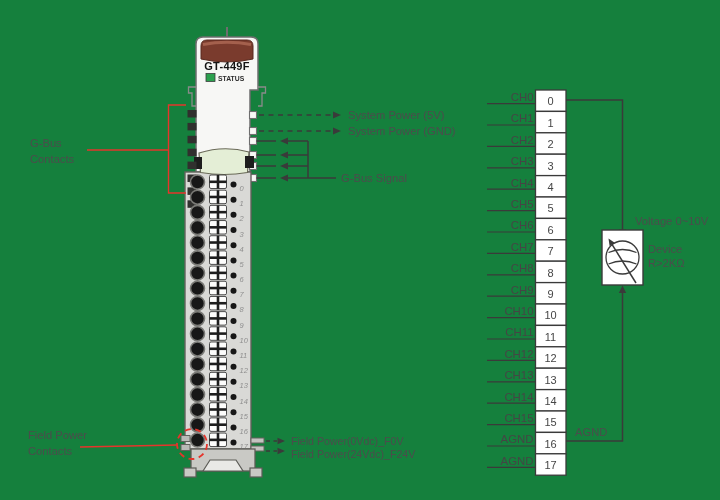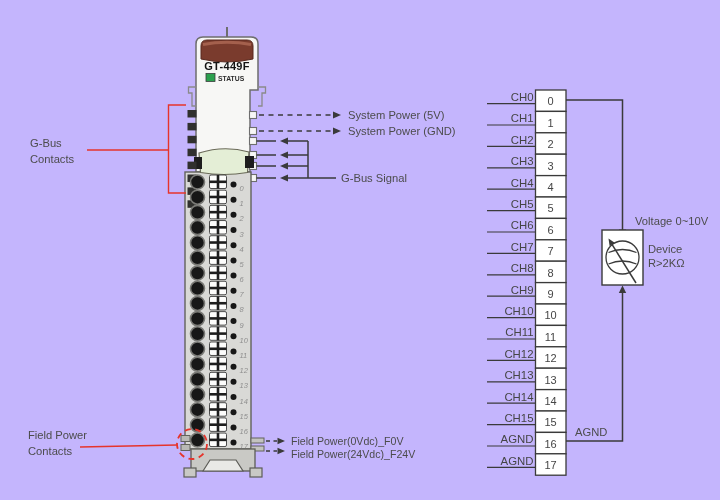--- a/index.html
+++ b/index.html
@@ -1,16 +1,16 @@
 <!DOCTYPE html>
 <html><head>
 <meta charset="utf-8">
 <style>
   html,body{margin:0;padding:0;background:#fff;}
-  .stage{position:relative;width:720px;height:500px;background:#c4b5fd;overflow:hidden;
+  .stage{position:relative;width:720px;height:500px;background:#15803d;overflow:hidden;
          font-family:"Liberation Sans",sans-serif;}
   svg{display:block;}
   text{font-family:"Liberation Sans",sans-serif;}
   .lbl{font-size:11.2px;fill:#4c4c4c;}
   .lbl-sm{font-size:10.6px;fill:#4c4c4c;}
   .chlbl{font-size:11.4px;fill:#454545;}
   .boxnum{font-size:11px;fill:#454545;}
   .tnum{font-size:7.5px;font-style:italic;fill:#8f8f8f;}
   .model{font-size:11px;font-weight:bold;fill:#141414;letter-spacing:.3px;}
   .status{font-size:6.8px;font-weight:bold;fill:#2b2b2b;}

